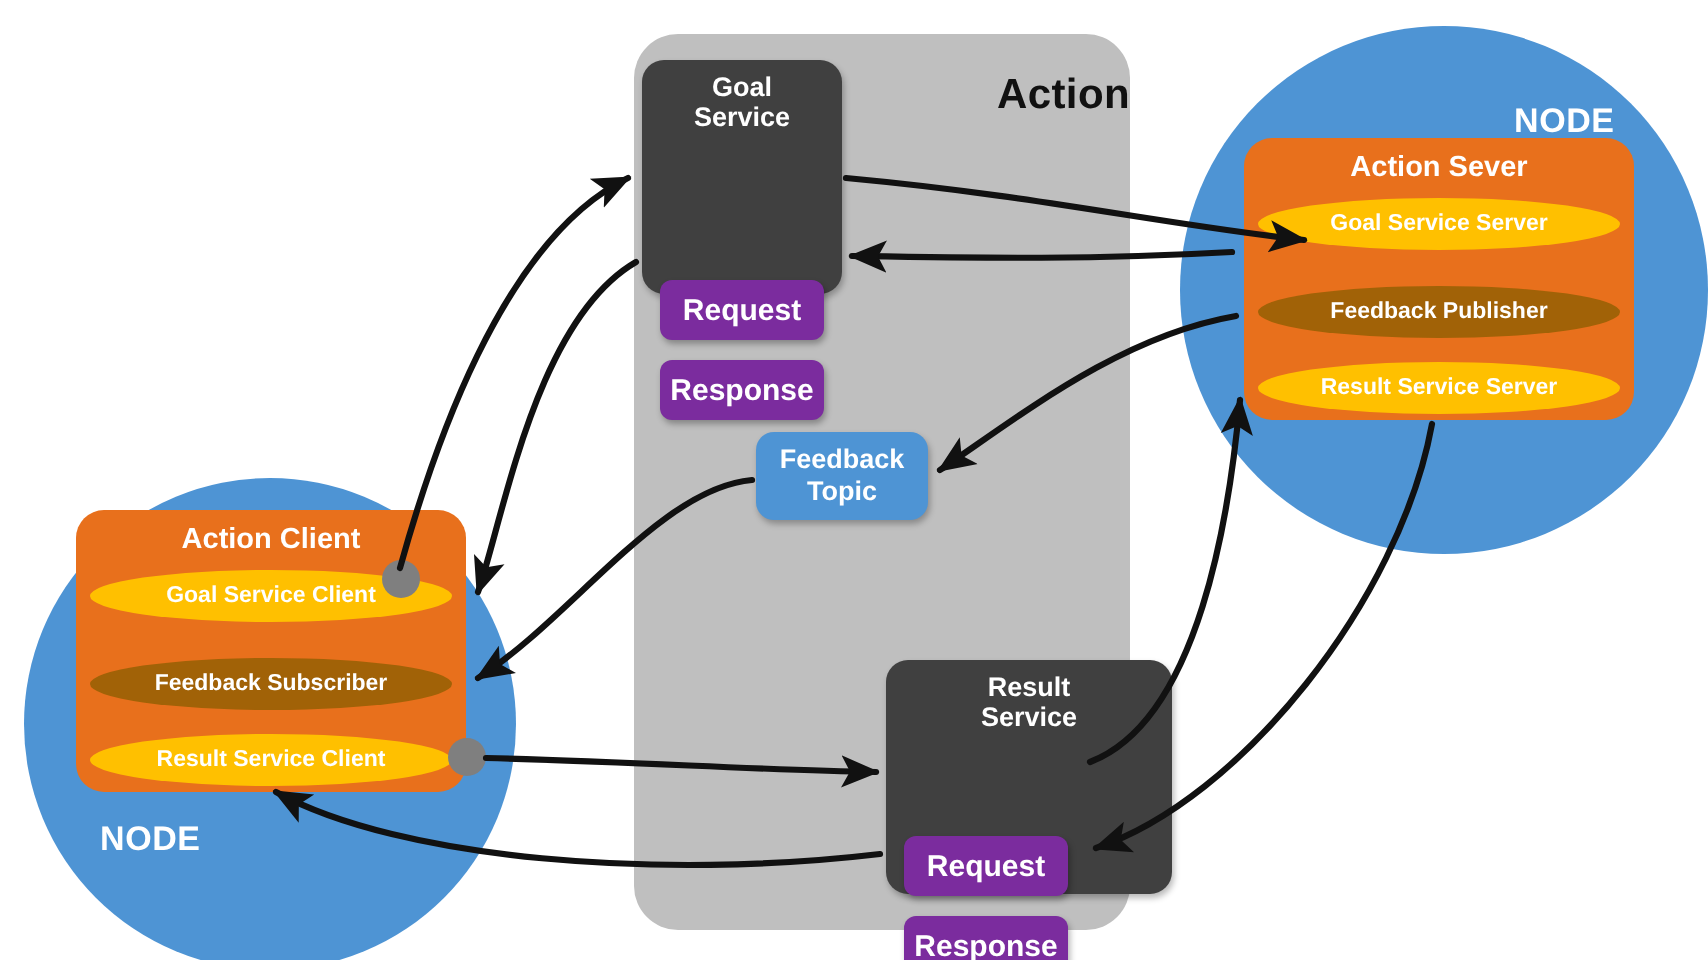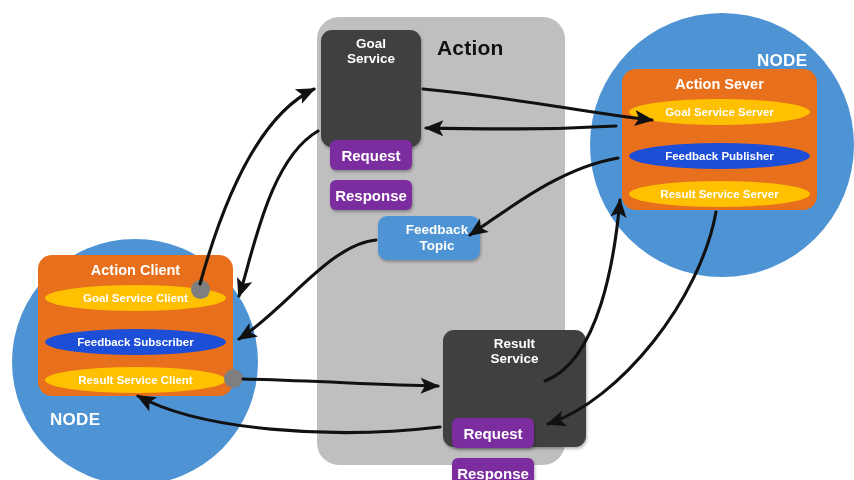--- a/index.html
+++ b/index.html
@@ -9,22 +9,22 @@
     -webkit-font-smoothing:antialiased;
   }
   #stage{position:absolute;left:0;top:0;width:854px;height:480px;}
 
   
   .action-panel{
     position:absolute;left:317px;top:17px;width:248px;height:448px;
     background:#BFBFBF;border-radius:22px;
   }
   .action-title{
-    position:absolute;left:437px;top:36px;width:110px;
-    text-align:left;color:#111111;font-size:21px;font-weight:bold;
+    position:absolute;left:455px;top:36px;width:110px;
+    text-align:right;color:#111111;font-size:21px;font-weight:bold;
     letter-spacing:.2px;
   }
 
   
   .svc-box{
     position:absolute;background:#404040;border-radius:11px;
     box-shadow:1px 2px 3px rgba(0,0,0,.28);
   }
   .svc-title{
     position:absolute;left:0;width:100%;text-align:center;
@@ -44,21 +44,21 @@
   #result-service{left:443px;top:330px;width:100px;height:117px;padding-left:43px;}
   #result-service .msg-req{top:40px;}
   #result-service .msg-res{top:80px;}
 
   
   #feedback-topic{
     position:absolute;left:378px;top:216px;width:86px;height:44px;
     background:#4E94D4;border-radius:9px;
     box-shadow:1px 2px 3px rgba(0,0,0,.28);
     display:flex;flex-direction:column;align-items:center;justify-content:center;
-    color:#fff;font-size:13.5px;font-weight:bold;line-height:16px;text-align:right;padding-left:16px;
+    color:#fff;font-size:13.5px;font-weight:bold;line-height:16px;text-align:right;
   }
 
   
   .node-circle{position:absolute;border-radius:50%;background:#4E94D4;}
   #node-client{left:12px;top:239px;width:246px;height:246px;}
   #node-server{left:590px;top:13px;width:264px;height:264px;}
 
   .node-label{
     position:absolute;color:#ffffff;font-size:17px;font-weight:bold;letter-spacing:.3px;
   }
@@ -74,21 +74,21 @@
   .orange-title{
     position:absolute;left:0;width:100%;text-align:center;top:7px;
     color:#ffffff;font-size:14.5px;font-weight:bold;
   }
   .pill{
     position:absolute;left:7px;width:181px;height:26px;border-radius:50%;
     display:flex;align-items:center;justify-content:center;
     color:#ffffff;font-size:11.5px;font-weight:bold;white-space:nowrap;
   }
   .pill.yellow{background:#FFC000;}
-  .pill.green{background:#1d4ed8;}
+  .pill.green{background:#a16207;}
   .pill-1{top:30px;}
   .pill-2{top:74px;}
   .pill-3{top:112px;}
 
   
   .conn-dot{
     position:absolute;width:19px;height:19px;border-radius:50%;
     background:#7F7F7F;
   }
   #conn-dot-goal{left:191px;top:280px;}

